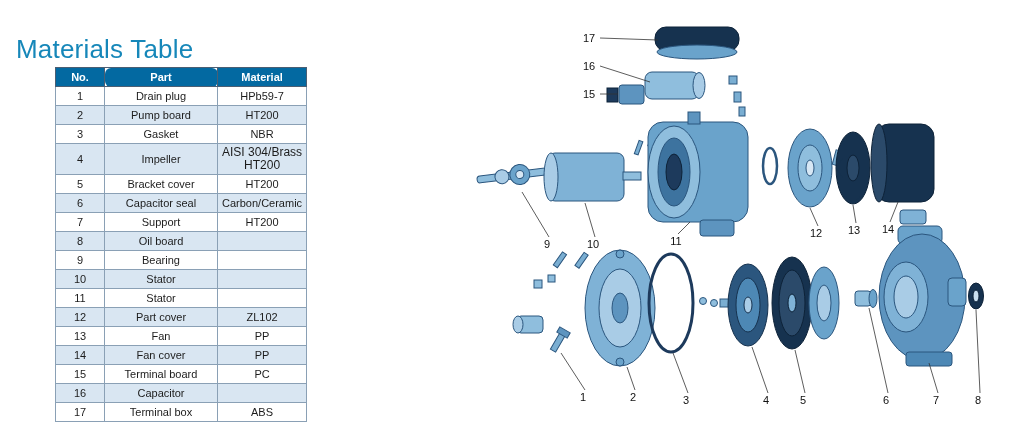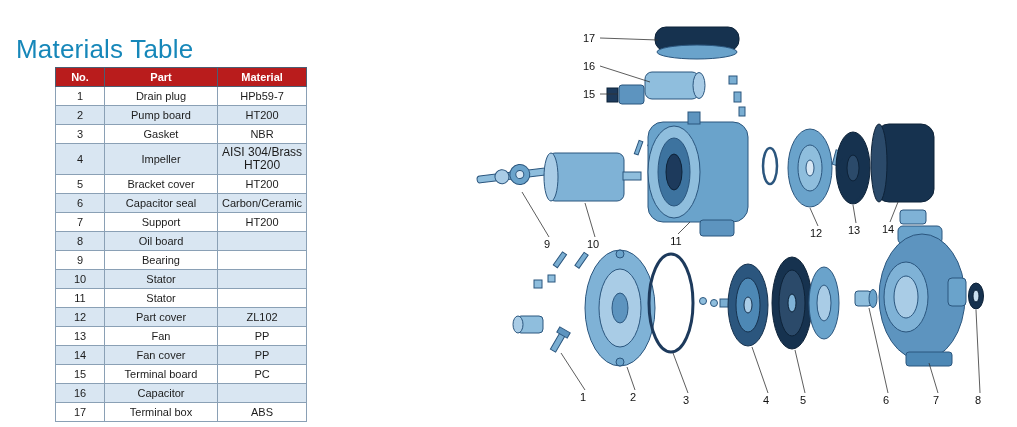--- a/index.html
+++ b/index.html
@@ -10,30 +10,30 @@
   .page-title{
     position:absolute;left:16px;top:6px;
     font-size:26px;font-weight:normal;color:#1687b9;letter-spacing:0.2px;margin-top:28px;
   }
   table.materials{
     position:absolute;left:55px;top:67px;
     border-collapse:collapse;font-size:11px;color:#1c1c1c;
     border:1px solid #4b5e73;
   }
   table.materials th{
-    background:#b91c1c;color:#ffffff;font-weight:bold;
+    background:#0369a1;color:#ffffff;font-weight:bold;
     border:1px solid #4b5e73;padding:3px 4px;font-size:11px;text-align:center;
   }
   table.materials td{
     border:1px solid #8aa0b5;padding:2px 4px;text-align:center;
     height:14px;line-height:1.1;background:#ffffff;
   }
   table.materials tbody tr:nth-child(even) td{background:#d9e6f2;}
   .col-no{width:40px;}
-  .col-part{width:104px;}
+  .col-part{width:104px;border-radius:6px;}
   .col-mat{width:80px;}
   td.mat-wrap{font-size:12px;line-height:1.05;}
   svg.diagram{position:absolute;left:0;top:0;}
   .callout{font-size:11px;fill:#111111;font-family:"Liberation Sans",sans-serif;}
   .leader{stroke:#333333;stroke-width:0.8;fill:none;}
 </style>
 </head>
 <body>
 
 <div class="page-title">Materials Table</div>

